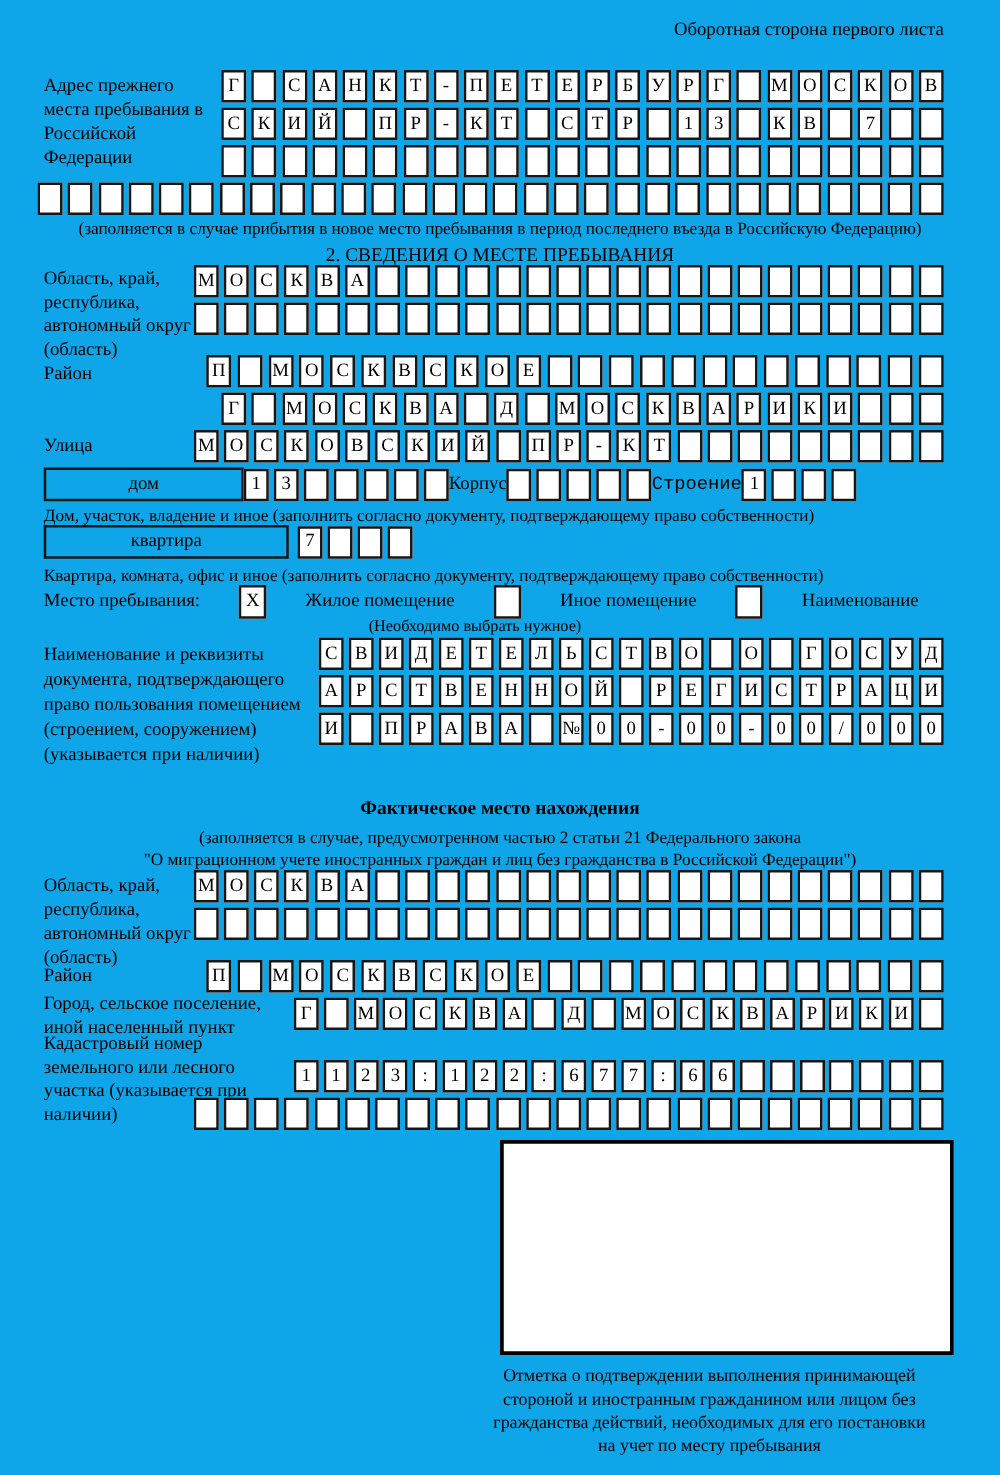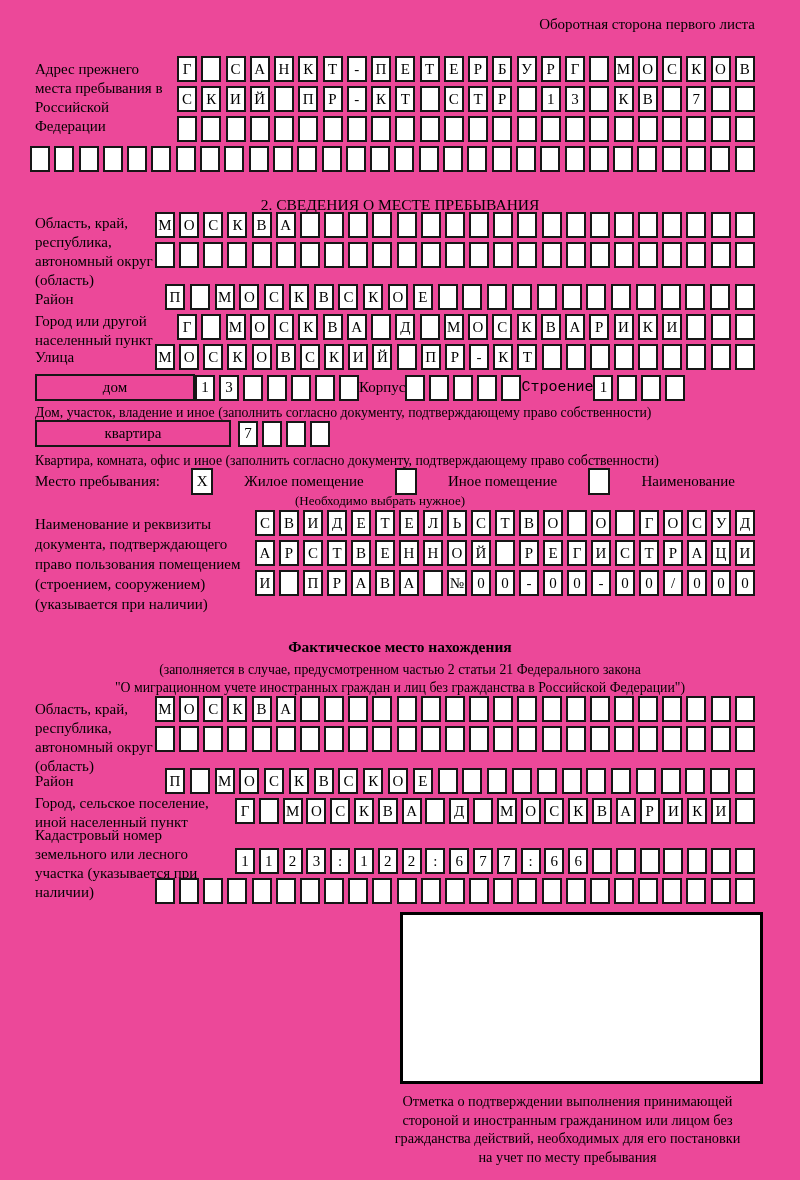--- a/index.html
+++ b/index.html
@@ -1,18 +1,18 @@
 <!DOCTYPE html>
 <html><head>
 <meta charset="utf-8">
 <style>
   * { box-sizing: border-box; }
   html,body { margin:0; padding:0; background:#fff; }
   body { width:800px; height:1180px; color:#000; font-family:"Liberation Serif", serif; }
-  .page { position:relative; width:800px; height:1180px; overflow:hidden; background:#ec4899; }
+  .page { position:relative; width:800px; height:1180px; overflow:hidden; background:#0ea5e9; }
 
   .lbl { position:absolute; font-size:15px; line-height:19px; }
   .cap { position:absolute; font-size:13.8px; line-height:17px; }
   .center { position:absolute; left:0; right:0; text-align:center; }
 
   .row { position:absolute; display:flex; justify-content:space-between; }
   .cell {
     width:20px; height:26px; flex:none;
     border:2px solid #161616;
     display:flex; align-items:center; justify-content:center;
@@ -200,20 +200,21 @@
       <div class="cell"></div>
       <div class="cell"></div>
       <div class="cell"></div>
       <div class="cell"></div>
       <div class="cell"></div>
       <div class="cell"></div>
       <div class="cell"></div>
       <div class="cell"></div>
       <div class="cell"></div>
     </div>
+  <div class="cap center" id="b1-note">(заполняется в случае прибытия в новое место пребывания в период последнего въезда в Российскую Федерацию)</div>
 
   <div class="center" id="s2-title">2. СВЕДЕНИЯ О МЕСТЕ ПРЕБЫВАНИЯ</div>
 
   <div class="lbl" id="obl1-label">Область, край, республика, автономный округ (область)</div>
   <div class="row" id="obl1-r1">
       <div class="cell">М</div>
       <div class="cell">О</div>
       <div class="cell">С</div>
       <div class="cell">К</div>
       <div class="cell">В</div>
@@ -287,21 +288,20 @@
       <div class="cell"></div>
       <div class="cell"></div>
       <div class="cell"></div>
       <div class="cell"></div>
       <div class="cell"></div>
       <div class="cell"></div>
       <div class="cell"></div>
       <div class="cell"></div>
     </div>
 
-  <div class="lbl" id="gorod1-label">Город или другой населенный пункт</div>
   <div class="row" id="gorod1-row">
       <div class="cell">Г</div>
       <div class="cell"></div>
       <div class="cell">М</div>
       <div class="cell">О</div>
       <div class="cell">С</div>
       <div class="cell">К</div>
       <div class="cell">В</div>
       <div class="cell">А</div>
       <div class="cell"></div>

